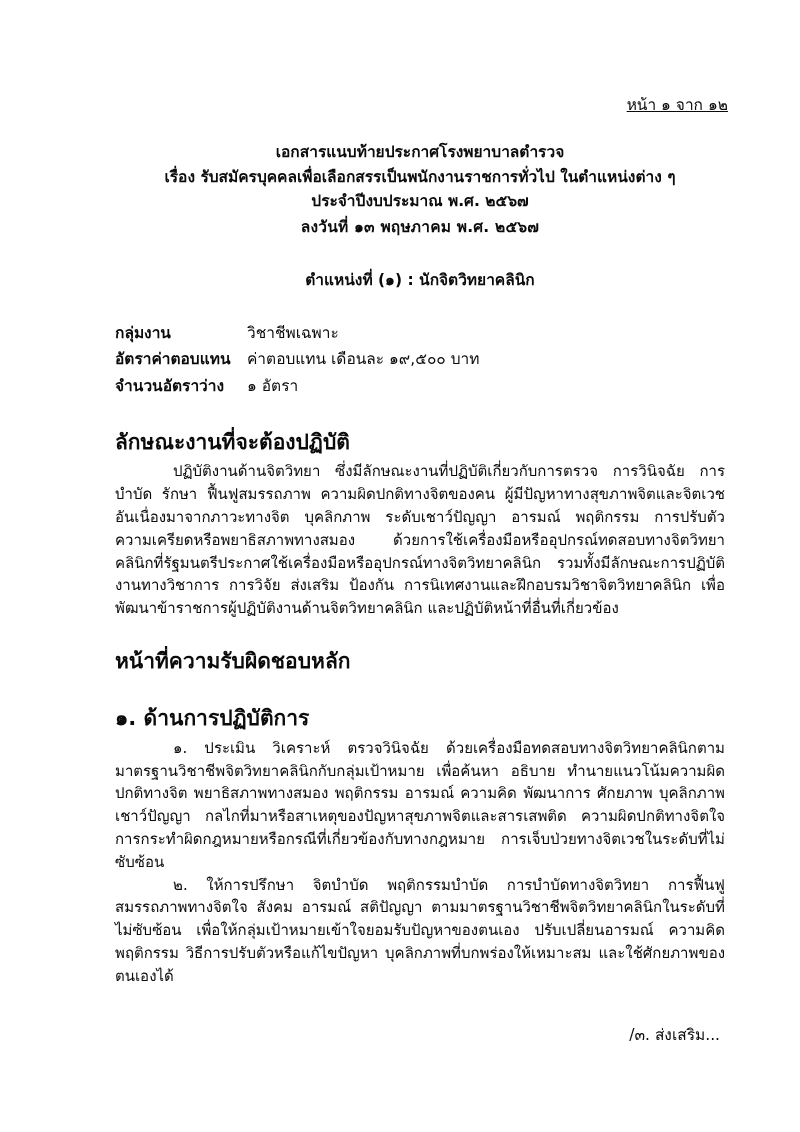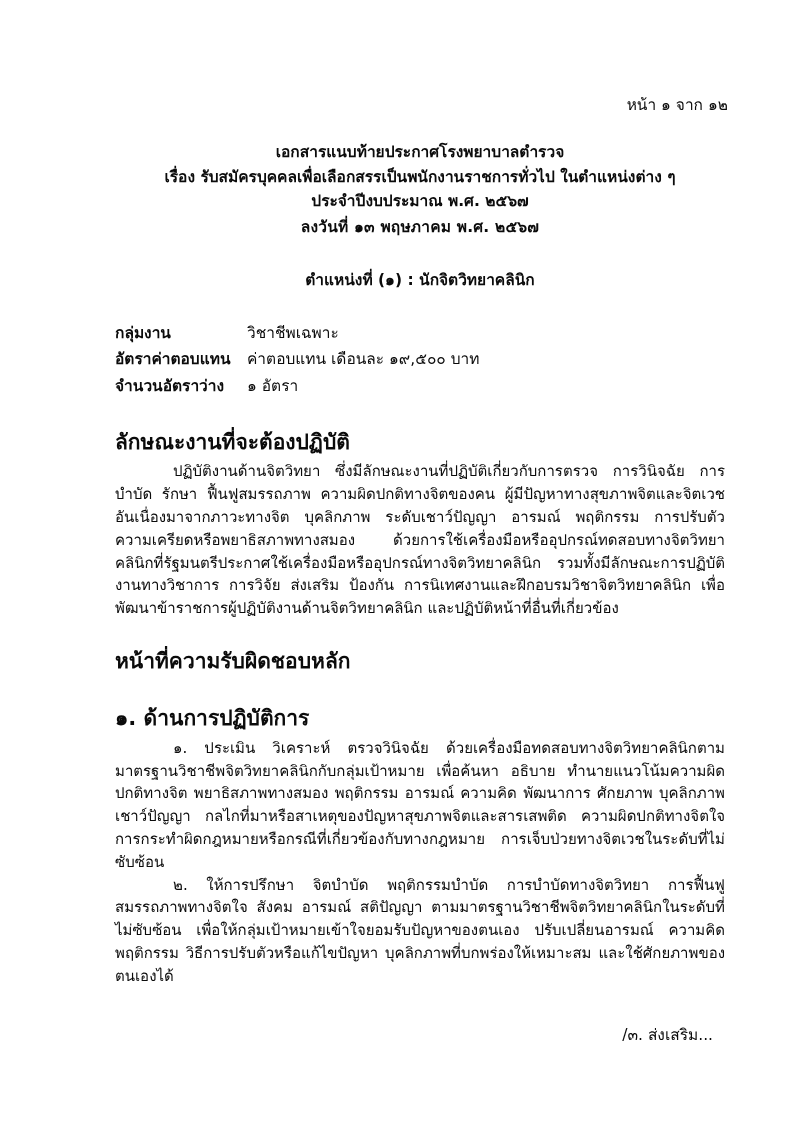--- a/index.html
+++ b/index.html
@@ -28,20 +28,21 @@
 
   
   .page-header {
     position: absolute;
     top: 96px;
     right: 72px;
     font-size: 15.5px;
     line-height: 1.2;
     text-align: left;
     white-space: nowrap;
+    text-decoration: underline;
   }
 
   
   .content {
     position: absolute;
     left: 115px;
     top: 140px;
     width: 610px;
   }
 
@@ -114,21 +115,21 @@
   .para::after {
     content: "";
     display: inline-block;
     width: 100%;
   }
   .para.noflush::after { content: none; }
 
   
   .catchword {
     position: absolute;
-    right: 87px;
+    right: 80px;
     top: 1022px;
     font-size: 15.5px;
     white-space: nowrap;
   }
 </style>
 </head>
 <body>
 
 <div class="page">
 

